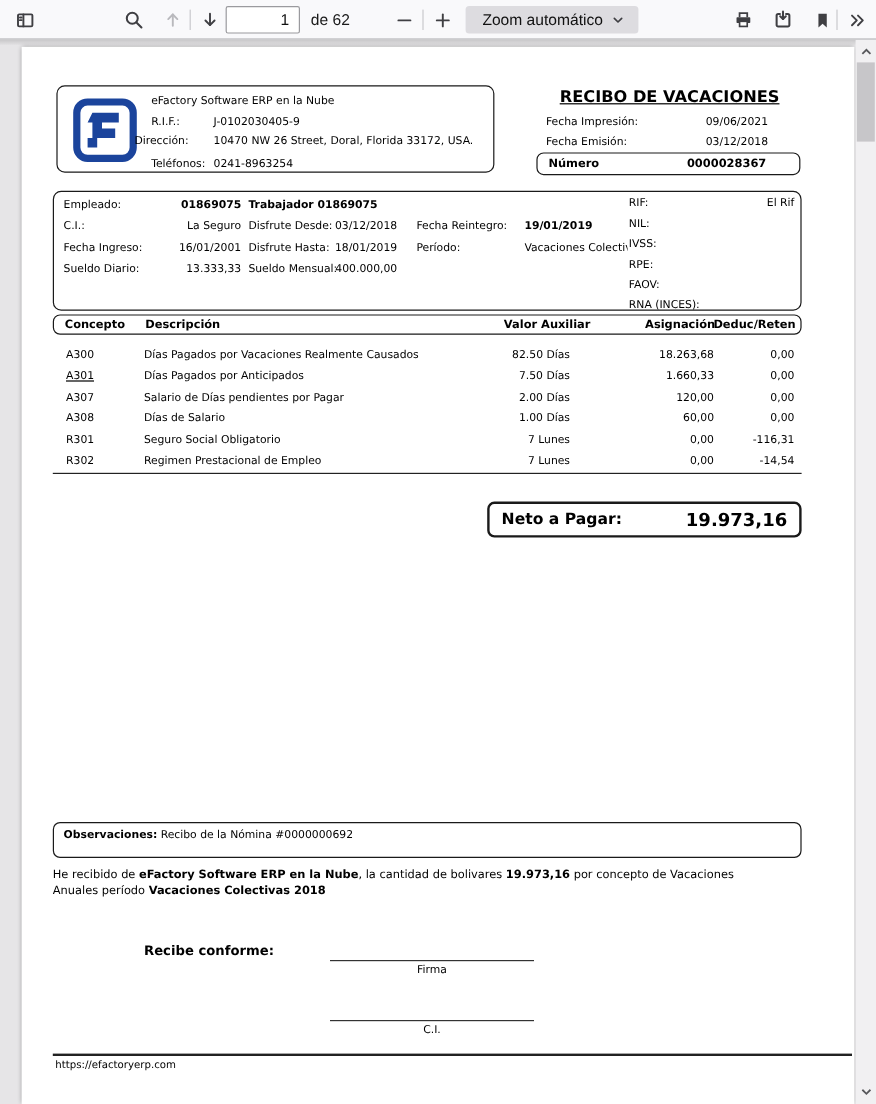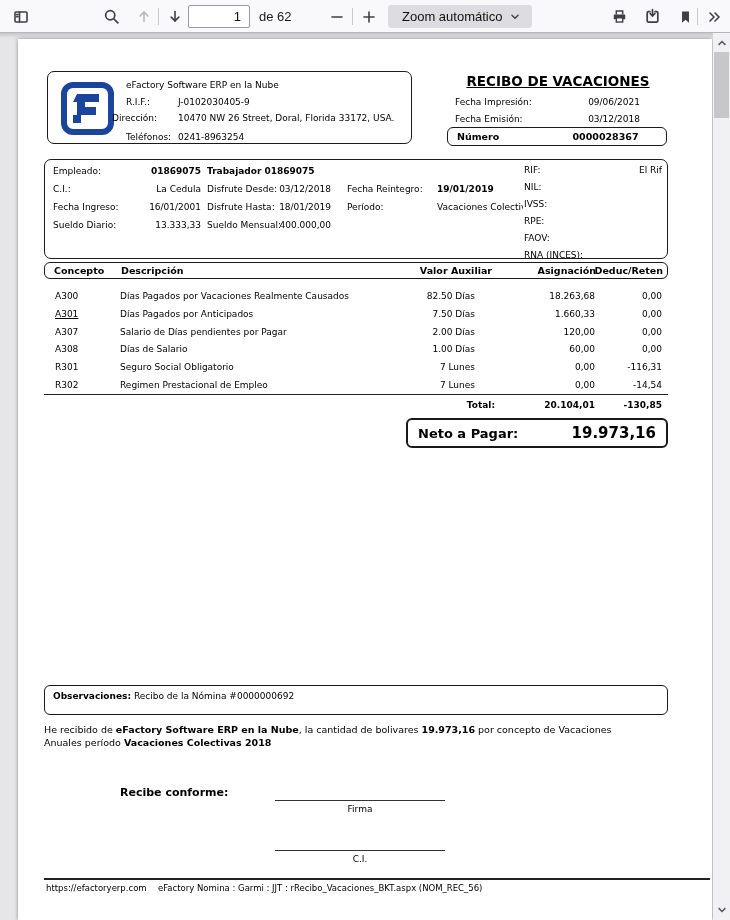--- a/index.html
+++ b/index.html
@@ -161,21 +161,21 @@
       <span class="abs b" style="left:9px; top:3px; font-size:9.5px;">Número</span>
       <span class="abs b" style="left:110px; top:3px; width:95px; text-align:center; font-size:9.5px;">0000028367</span>
     </div>
 
     <div class="box" style="left:26px; top:120px; width:624px; height:100px;">
       <span class="abs" style="left:8px; top:6px;">Empleado:</span>
       <span class="abs b r" style="left:60px; top:6px; width:96px;">01869075</span>
       <span class="abs b" style="left:162px; top:6px;">Trabajador 01869075</span>
 
       <span class="abs" style="left:8px; top:24px;">C.I.:</span>
-      <span class="abs r" style="left:60px; top:24px; width:96px;">La Cedula</span>
+      <span class="abs r" style="left:60px; top:24px; width:96px;">La Seguro</span>
       <span class="abs" style="left:162px; top:24px;">Disfrute Desde:</span>
       <span class="abs r" style="left:210px; top:24px; width:76px;">03/12/2018</span>
       <span class="abs" style="left:302px; top:24px;">Fecha Reintegro:</span>
       <span class="abs" style="left:392px; top:24px;font-weight:bold;">19/01/2019</span>
 
       <span class="abs" style="left:8px; top:42px;">Fecha Ingreso:</span>
       <span class="abs r" style="left:60px; top:42px; width:96px;">16/01/2001</span>
       <span class="abs" style="left:162px; top:42px;">Disfrute Hasta:</span>
       <span class="abs r" style="left:210px; top:42px; width:76px;">18/01/2019</span>
       <span class="abs" style="left:302px; top:42px;">Período:</span>
@@ -240,46 +240,40 @@
     </div>
     <div class="abs" style="left:26px; top:341px; width:624px; height:14px;">
       <span class="abs" style="left:11px;">R302</span>
       <span class="abs" style="left:76px;">Regimen Prestacional de Empleo</span>
       <span class="abs r" style="left:331px; width:100px;">7 Lunes</span>
       <span class="abs r" style="left:451px; width:100px;">0,00</span>
       <span class="abs r" style="left:518px; width:100px;">-14,54</span>
     </div>
 
     <div class="hline" style="left:26px; top:355px; width:624px;"></div>
-    <div class="abs" style="left:26px; top:361px; width:624px; height:14px;">
-      <span class="abs b r" style="left:351px; width:100px;">Total:</span>
-      <span class="abs b r" style="left:451px; width:100px;">20.104,01</span>
-      <span class="abs b r" style="left:518px; width:100px;">-130,85</span>
-    </div>
 
     <div class="box" style="left:388px; top:379px; width:262px; height:30px; border-width:2px; border-radius:6px;">
       <span class="abs b" style="left:10px; top:6px; font-size:13px;">Neto a Pagar:</span>
       <span class="abs b r" style="right:10px; top:4px; font-size:15px;">19.973,16</span>
     </div>
 
     <div class="box" style="left:26px; top:646px; width:624px; height:30px; border-radius:6px;text-decoration:underline;">
       <span class="abs" style="left:8px; top:5px;"><span class="b">Observaciones:</span><span> Recibo de la Nómina #0000000692</span></span>
     </div>
 
     <div class="abs" style="left:26px; top:684px; width:570px; font-size:9.5px; line-height:13px;"><span>He recibido de </span><span class="b">eFactory Software ERP en la Nube</span><span>, la cantidad de bolivares </span><span class="b">19.973,16</span><span> por concepto de Vacaciones Anuales período </span><span class="b">Vacaciones Colectivas 2018</span></div>
 
     <span class="abs b" style="left:102px; top:747px; font-size:11px;">Recibe conforme:</span>
     <div class="sigline" style="left:257px; top:761px;"></div>
     <span class="abs" style="left:257px; top:765px; width:170px; text-align:center;">Firma</span>
     <div class="sigline" style="left:257px; top:811px;"></div>
     <span class="abs" style="left:257px; top:815px; width:170px; text-align:center;">C.I.</span>
 
     <div class="hline" style="left:26px; top:839px; width:666px; border-top-width:2px;"></div>
     <span class="abs small" style="left:28px; top:844px;">https://efactoryerp.com</span>
-    <span class="abs small" style="left:140px; top:844px;">eFactory Nomina  :  Garmi  :  JJT  :  rRecibo_Vacaciones_BKT.aspx (NOM_REC_56)</span>
   </div>
 
   <div class="scrollbar">
     <div class="sb-arrow" style="top:2px;">
       <svg width="12" height="12" viewBox="0 0 16 16">
         <polyline points="3.5,10.5 8,6 12.5,10.5" fill="none" stroke="#58585c" stroke-width="2"></polyline>
       </svg>
     </div>
     <div class="sb-thumb"></div>
     <div class="sb-arrow" style="bottom:2px;">

